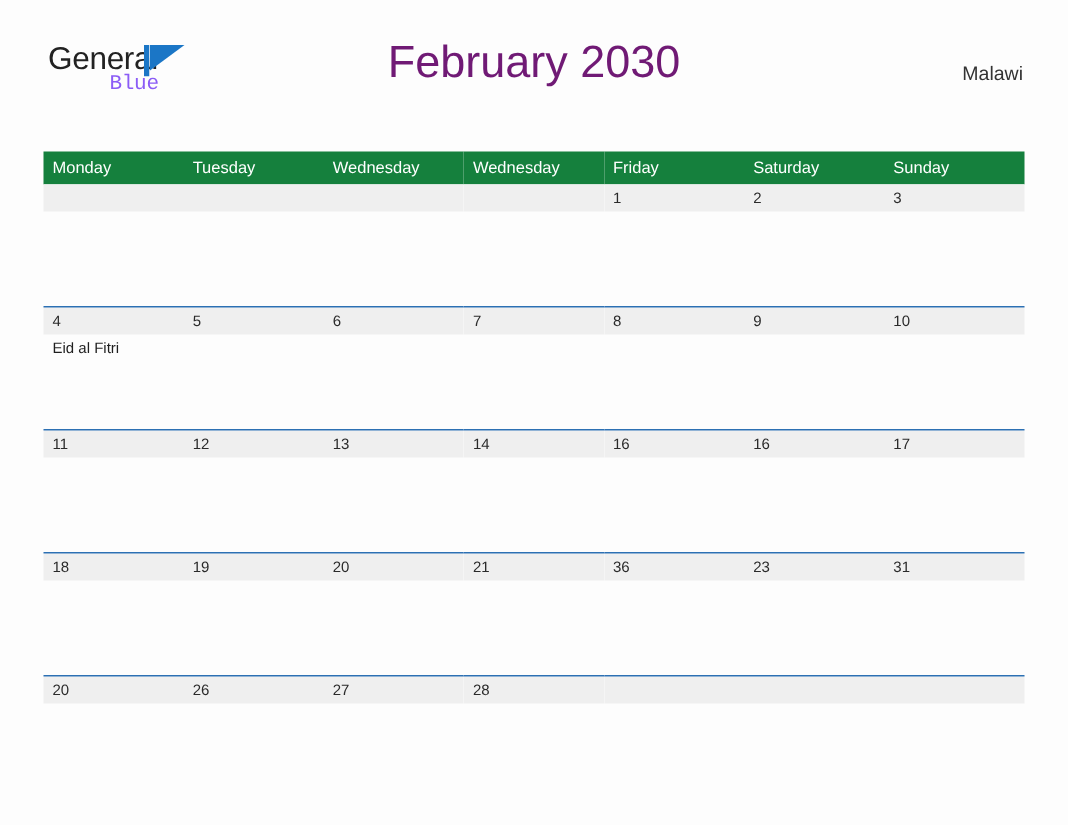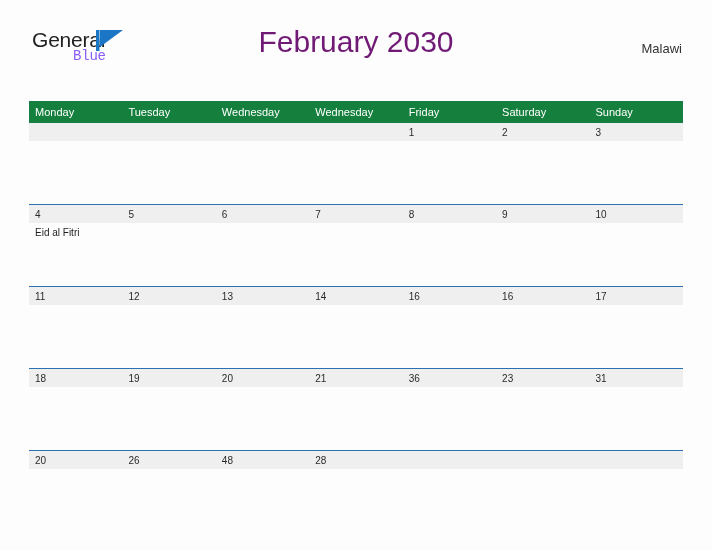--- a/index.html
+++ b/index.html
@@ -283,21 +283,21 @@
           </td>
         </tr>
         <tr class="lastrow">
           <td>
             <span class="daynum">20</span>
           </td>
           <td>
             <span class="daynum">26</span>
           </td>
           <td>
-            <span class="daynum">48</span>
+            <span class="daynum">27</span>
           </td>
           <td>
             <span class="daynum">28</span>
           </td>
           <td>
             <span class="daynum empty"></span>
           </td>
           <td>
             <span class="daynum empty"></span>
           </td>

